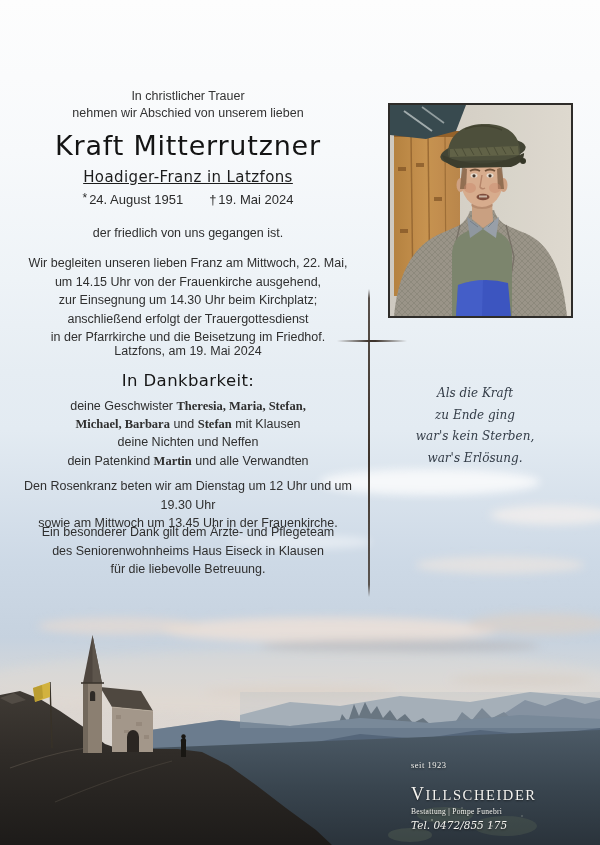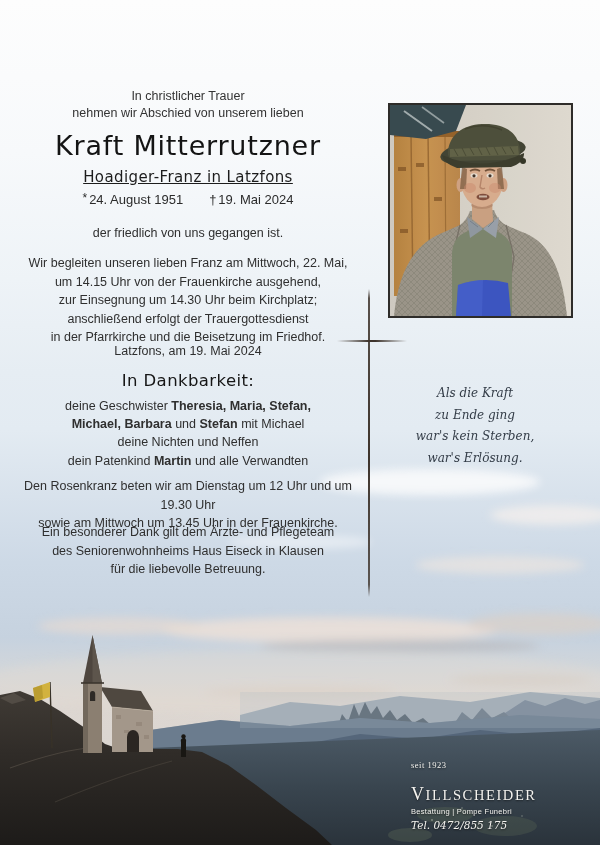--- a/index.html
+++ b/index.html
@@ -36,23 +36,23 @@
   .verse{position:absolute;left:406px;top:360px;width:138px;text-align:center;
     font-family:"DejaVu Serif","Liberation Serif",serif;font-style:italic;font-size:12px;line-height:21.5px;color:#333c47;margin-top:23px;}
   
   .landscape{position:absolute;left:0;bottom:0;width:600px;height:415px;}
   
   .logo{position:absolute;left:411px;top:760px;width:168px;text-align:left;color:#f4f3ef;
     text-shadow:0 1px 2px rgba(0,0,0,.55);}
   .logo-since{font-family:"Liberation Serif",serif;font-size:8.5px;letter-spacing:.5px;}
   .logo-name{font-family:"Liberation Serif",serif;font-size:14.5px;letter-spacing:1.6px;margin-top:14px;}
   .logo-name::first-letter{font-size:18px;}
-  .logo-tag{font-family:Liberation Sans, sans-serif;font-size:7.5px;letter-spacing:.3px;margin-top:2px;}
+  .logo-tag{font-family:Liberation Serif, serif;font-size:7.5px;letter-spacing:.3px;margin-top:2px;}
   .logo-phone{font-family:"DejaVu Serif",serif;font-style:italic;font-size:10.5px;margin-top:3px;}
-  .b{font-weight:700;}
+  .b{font-weight:700;font-family:Liberation Serif, serif;}
 </style>
 </head>
 <body>
 
 <div class="card">
 
   <svg class="landscape" viewBox="0 0 600 415" preserveAspectRatio="none">
     <defs>
       <linearGradient id="sky" x1="0" y1="0" x2="0" y2="1">
         <stop offset="0" stop-color="#e3ebf2"></stop>
@@ -253,21 +253,21 @@
     <div>anschließend erfolgt der Trauergottesdienst</div>
     <div>in der Pfarrkirche und die Beisetzung im Friedhof.</div>
   </div>
 
   <div class="col-left dateline">Latzfons, am 19. Mai 2024</div>
 
   <div class="col-left grat-head">In Dankbarkeit:</div>
 
   <div class="col-left grat-lines">
     <div><span>deine Geschwister </span><span class="b">Theresia, Maria, Stefan,</span></div>
-    <div><span class="b">Michael, Barbara</span><span> und </span><span class="b">Stefan</span><span> mit Michael</span></div>
+    <div><span class="b">Michael, Barbara</span><span> und </span><span class="b">Stefan</span><span> mit Klausen</span></div>
     <div><span>deine Nichten und Neffen</span></div>
     <div><span>dein Patenkind </span><span class="b">Martin</span><span> und alle Verwandten</span></div>
   </div>
 
   <div class="col-left rosary">
     <div>Den Rosenkranz beten wir am Dienstag um 12 Uhr und um 19.30 Uhr</div>
     <div>sowie am Mittwoch um 13.45 Uhr in der Frauenkirche.</div>
   </div>
 
   <div class="col-left thanks">

